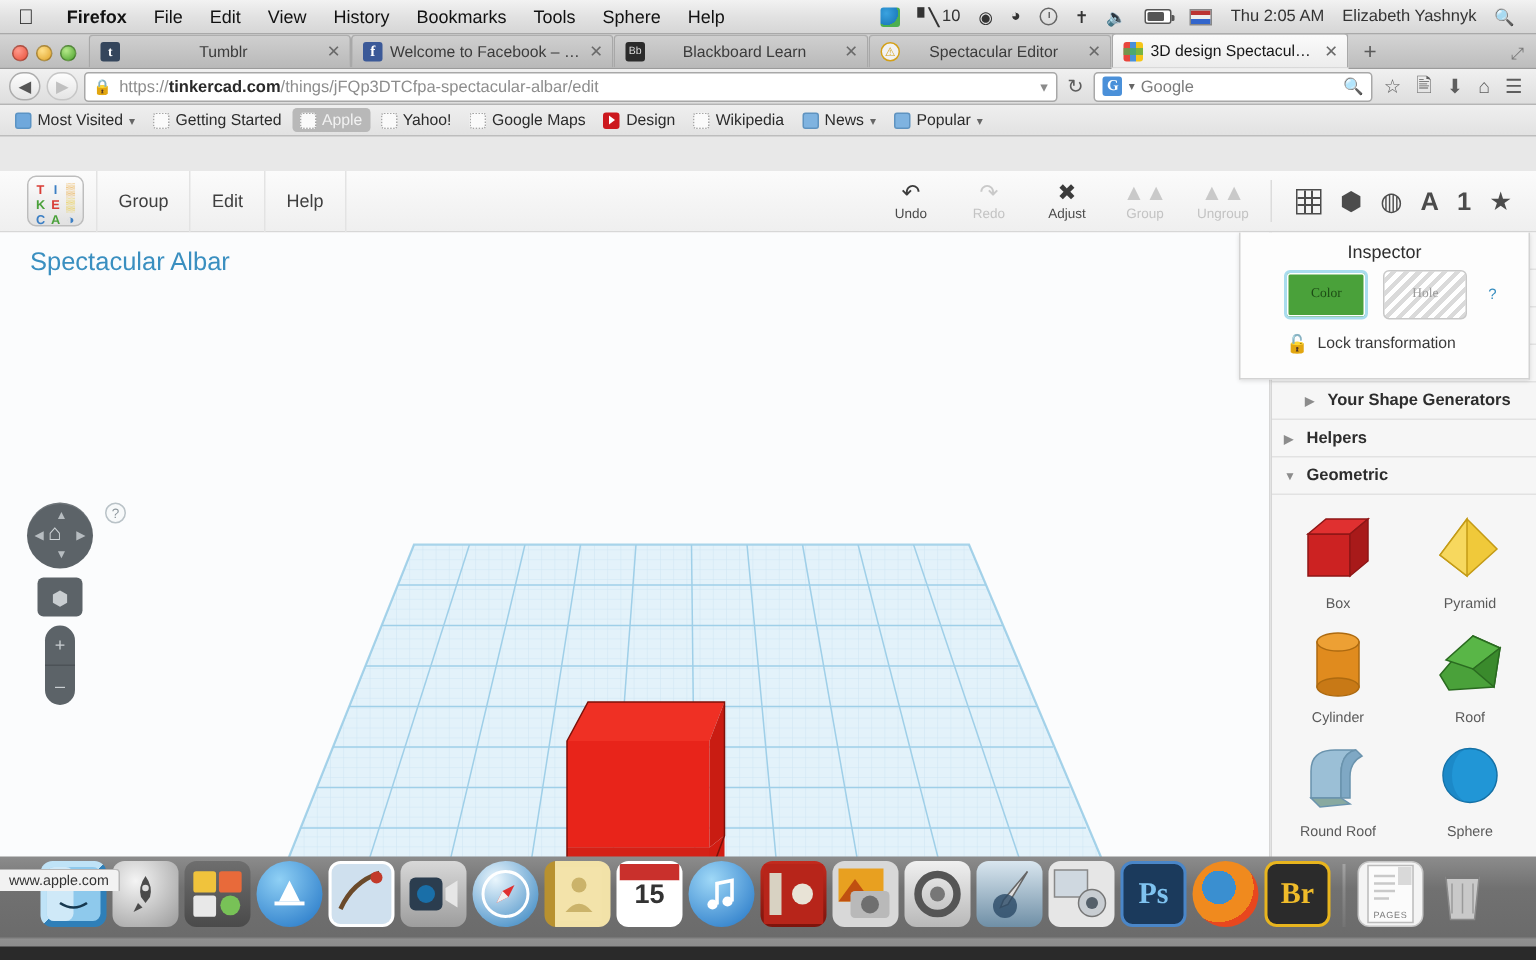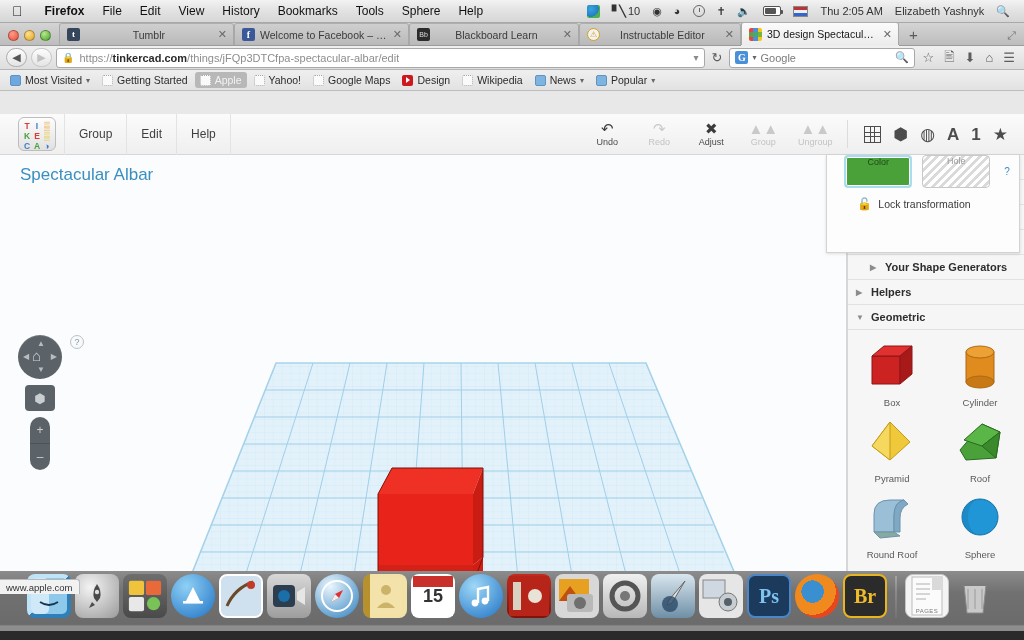--- a/index.html
+++ b/index.html
@@ -180,22 +180,22 @@
     padding: 0 4px; font-size: 10px; color: #222; }
   .snapsel .st { flex: 1; }
   .snapsel .sarr { font-size: 7px; color: #555; line-height: 7px; }
 
   
   .inspector { position: absolute; right: 4px; top: 41px; width: 194px; height: 98px;
     background: #fdfdfd; border: 1px solid #d3d3d3; border-top: none;
     box-shadow: 0 1px 3px rgba(0,0,0,.12); z-index: 5; }
   .insp-title { text-align: center; font-size: 12px; color: #2f2f2f; padding: 6px 0 5px; }
   .insp-row { display: flex; align-items: center; justify-content: center; gap: 10px; padding-left: 8px;}
-  .swatch { width: 68px; height: 33px; border-radius: 4px; border: 1px solid #c8c8c8; position: relative;
-    display: flex; align-items: flex-start; justify-content: center; font-size: 9px; padding-bottom: 3px; }
+  .swatch { width: 56px; height: 33px; border-radius: 4px; border: 1px solid #c8c8c8; position: relative;
+    display: flex; align-items: center; justify-content: center; font-size: 9px; padding-bottom: 3px; font-family: Liberation Serif, serif; }
   .swatch.color { background: #4aa13a; color: #1d4c15; border: 2px solid #a9dcee; box-shadow: 0 0 0 1px #fff inset; }
   .swatch.hole { color: #9a9a9a; background: repeating-linear-gradient(135deg,#ffffff 0 3px,#dadada 3px 6px); }
   .insp-q { font-size: 10px; color: #3a8fc0; margin-left: 4px; }
   .lockrow { display: flex; align-items: center; justify-content: center; gap: 6px; margin-top: 9px;
     font-size: 10.5px; color: #3a3a3a; padding-right: 18px;}
   .lockico { font-size: 12px; color: #4e4e4e; }
 
   
   .rpanel { position: absolute; right: 0; top: 41px; width: 177px; height: 439px; background: #f6f6f6;
     border-left: 1px solid #d6d6d6; overflow: hidden; }
@@ -288,21 +288,21 @@
         <span class="tlabel">Welcome to Facebook – L...</span>
         <span class="tclose">✕</span>
       </span>
       <span class="tab" style="width:170px">
         <span class="favicon fav-bb">Bb</span>
         <span class="tlabel">Blackboard Learn</span>
         <span class="tclose">✕</span>
       </span>
       <span class="tab" style="width:162px">
         <span class="favicon fav-ible">⚠</span>
-        <span class="tlabel">Instructable Editor</span>
+        <span class="tlabel">Spectacular Editor</span>
         <span class="tclose">✕</span>
       </span>
       <span class="tab active" style="width:158px">
         <span class="favicon fav-tink"></span>
         <span class="tlabel">3D design Spectacular Alb...</span>
         <span class="tclose">✕</span>
       </span>
       <span class="newtab">+</span>
       <span class="tabs-restore">⤢</span>
     </div>
@@ -511,20 +511,21 @@
           <div class="zoomstack">
             <div>+</div>
             <div class="divd"></div>
             <div>–</div>
           </div>
         </div>
 
       </div>
 
       <div class="inspector">
+        <div class="insp-title">Inspector</div>
         <div class="insp-row">
           <span class="swatch color">
             <span>Color</span>
           </span>
           <span class="swatch hole">
             <span>Hole</span>
           </span>
           <span class="insp-q">?</span>
         </div>
         <div class="lockrow">
@@ -584,35 +585,35 @@
                 <polygon points="8,16 36,16 36,44 8,44" fill="#cc2222" stroke="#8e1616"></polygon>
                 <polygon points="8,16 20,6 48,6 36,16" fill="#e03030" stroke="#8e1616"></polygon>
                 <polygon points="36,16 48,6 48,34 36,44" fill="#a81a1a" stroke="#8e1616"></polygon>
               </svg>
             </span>
             <span class="cap">Box</span>
           </div>
           <div class="shape">
             <span class="art">
               <svg width="56" height="52" viewBox="0 0 56 52">
+                <polygon points="26,6 46,26 26,44 8,30" fill="#f0c93a" stroke="#c49b16"></polygon>
+                <polygon points="26,6 26,44 8,30" fill="#f7d85e" stroke="#c49b16"></polygon>
+              </svg>
+            </span>
+            <span class="cap">Pyramid</span>
+          </div>
+          <div class="shape">
+            <span class="art">
+              <svg width="56" height="52" viewBox="0 0 56 52">
                 <rect x="14" y="12" width="28" height="30" fill="#e08b1e" stroke="#ad6a10"></rect>
                 <ellipse cx="28" cy="42" rx="14" ry="6" fill="#c87916" stroke="#ad6a10"></ellipse>
                 <ellipse cx="28" cy="12" rx="14" ry="6" fill="#eda034" stroke="#ad6a10"></ellipse>
               </svg>
             </span>
             <span class="cap">Cylinder</span>
-          </div>
-          <div class="shape">
-            <span class="art">
-              <svg width="56" height="52" viewBox="0 0 56 52">
-                <polygon points="26,6 46,26 26,44 8,30" fill="#f0c93a" stroke="#c49b16"></polygon>
-                <polygon points="26,6 26,44 8,30" fill="#f7d85e" stroke="#c49b16"></polygon>
-              </svg>
-            </span>
-            <span class="cap">Pyramid</span>
           </div>
           <div class="shape">
             <span class="art">
               <svg width="56" height="52" viewBox="0 0 56 52">
                 <polygon points="8,34 30,8 48,16 44,42 14,44" fill="#4aa13a" stroke="#2a6b20"></polygon>
                 <polygon points="30,8 48,16 30,30 12,24" fill="#59b647" stroke="#2a6b20"></polygon>
                 <polygon points="30,30 48,16 44,42" fill="#3a8a2c" stroke="#2a6b20"></polygon>
               </svg>
             </span>
             <span class="cap">Roof</span>

